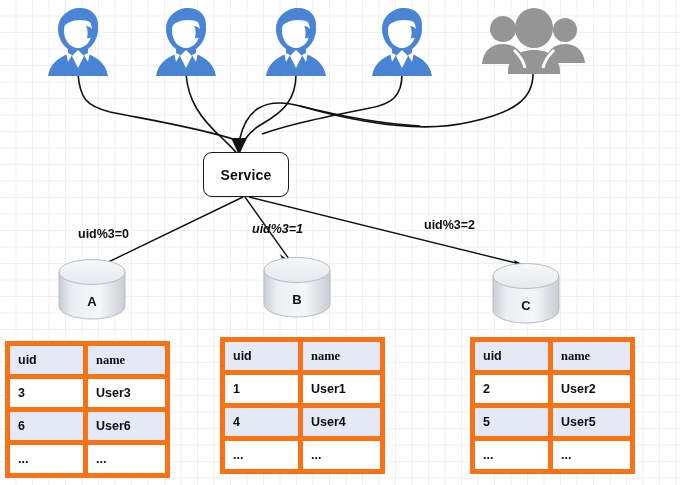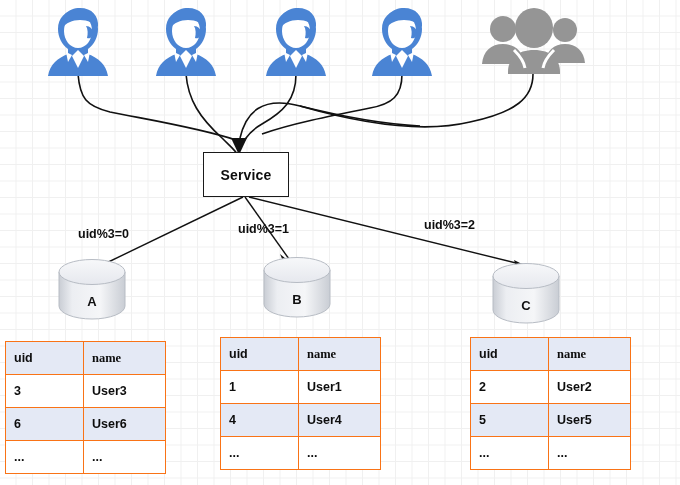--- a/index.html
+++ b/index.html
@@ -58,21 +58,21 @@
 
   
   .service-box {
     position: absolute;
     left: 203px;
     top: 152px;
     width: 86px;
     height: 45px;
     background: #ffffff;
     border: 1.4px solid #1a1a1a;
-    border-radius: 0;
+    border-radius: 9px;
     display: flex;
     align-items: center;
     justify-content: center;
     box-sizing: border-box;
     z-index: 6;
   }
   .service-box .label {
     font-size: 14px;
     font-weight: bold;
     color: #0d0d0d;
@@ -138,21 +138,21 @@
 
   
   .shard-table {
     position: absolute;
     border-collapse: collapse;
     background: #ffffff;
     z-index: 8;
     table-layout: fixed;
   }
   .shard-table td, .shard-table th {
-    border: 1px solid #f97316;
+    border: 5px solid #f97316;
     font-size: 12.5px;
     font-weight: bold;
     color: #0d0d0d;
     padding: 0 0 0 8px;
     height: 33px;
     text-align: left;
     box-sizing: border-box;
     overflow: hidden;
     white-space: nowrap;
   }
@@ -279,21 +279,21 @@
       <line x1="243" y1="197" x2="98" y2="267"></line>
       <line x1="245" y1="197" x2="289" y2="259"></line>
       <line x1="249" y1="197" x2="524" y2="265"></line>
     </g>
     <polygon points="92,270 108,262 104,274" fill="#111111"></polygon>
     <polygon points="292,264 280,254 286,268" fill="#111111"></polygon>
     <polygon points="530,268 514,260 518,272" fill="#111111"></polygon>
   </svg>
 
   <div class="edge-label" style="left:78px; top:227px;">uid%3=0</div>
-  <div class="edge-label" style="left:238px; top:222px;">uid%3=1</div>
+  <div class="edge-label" style="left:252px; top:222px;font-style:italic;">uid%3=1</div>
   <div class="edge-label" style="left:424px; top:218px;">uid%3=2</div>
 
   <div class="cylinder" style="left:57px; top:258px;">
     <svg viewBox="0 0 70 62">
       <defs>
         <linearGradient id="cylgradA" x1="0" y1="0" x2="1" y2="0">
           <stop offset="0%" stop-color="#c9cdd4"></stop>
           <stop offset="20%" stop-color="#eceef2"></stop>
           <stop offset="62%" stop-color="#f5f6f8"></stop>
           <stop offset="100%" stop-color="#c9cdd4"></stop>

